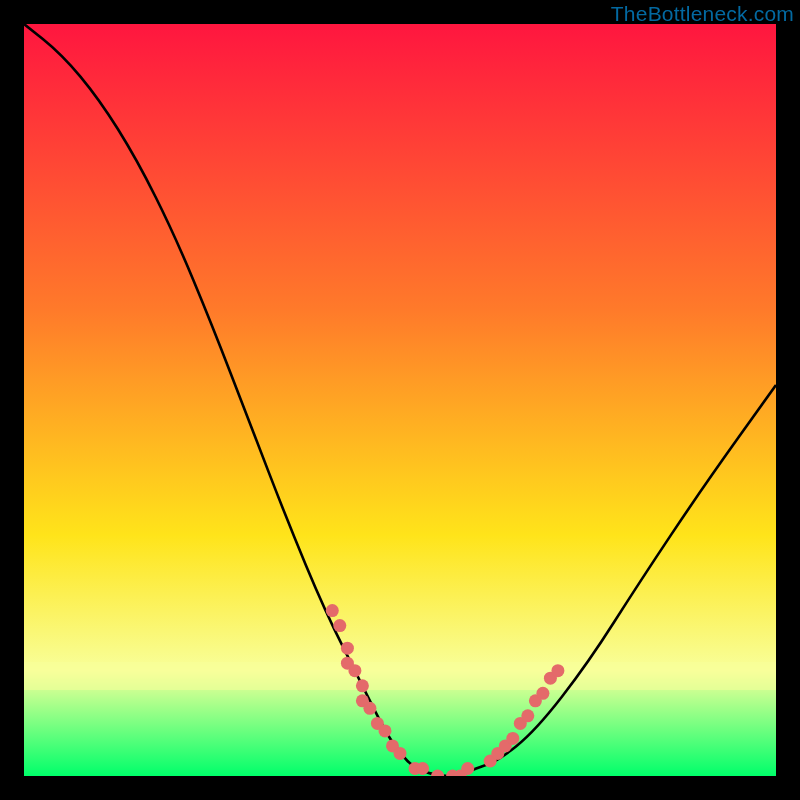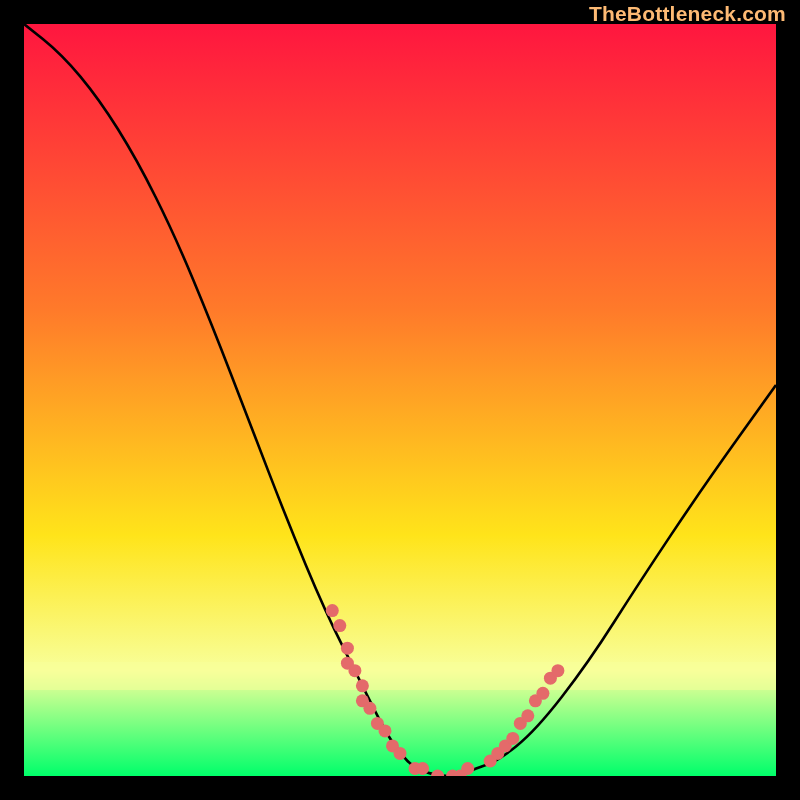--- a/index.html
+++ b/index.html
@@ -22,24 +22,24 @@
   .plot-area {
     position: absolute;
     left: 0;
     top: 0;
     width: 752px;
     height: 752px;
   }
   .watermark {
     position: absolute;
     top: 2px;
-    right: 14px;
-    color: #fdba74;
+    right: 6px;
+    color: #0369a1;
     font-size: 21px;
-    font-weight: 700;
+    font-weight: 400;
     letter-spacing: 0.2px;
   }
 </style>
 </head>
 <body>
 
 <div class="watermark">TheBottleneck.com</div>
 
 <div class="frame">
   <svg class="plot-area" viewBox="0 0 752 752" preserveAspectRatio="none">

